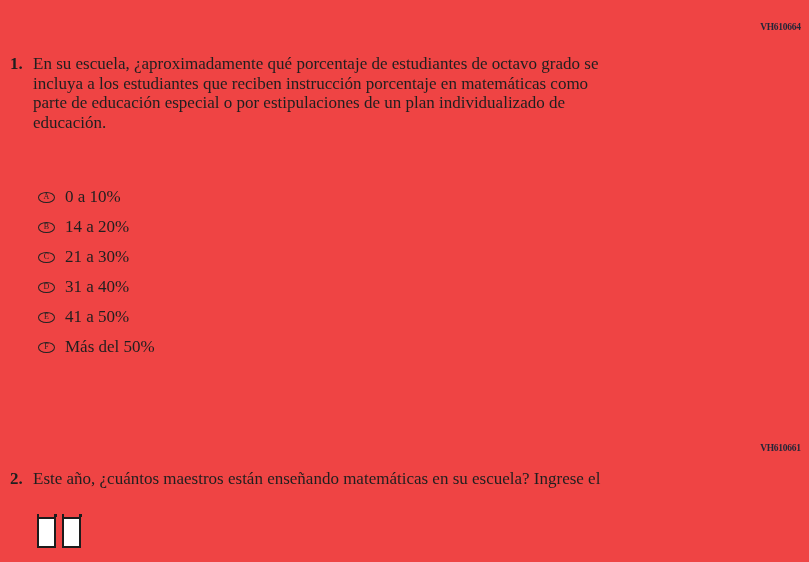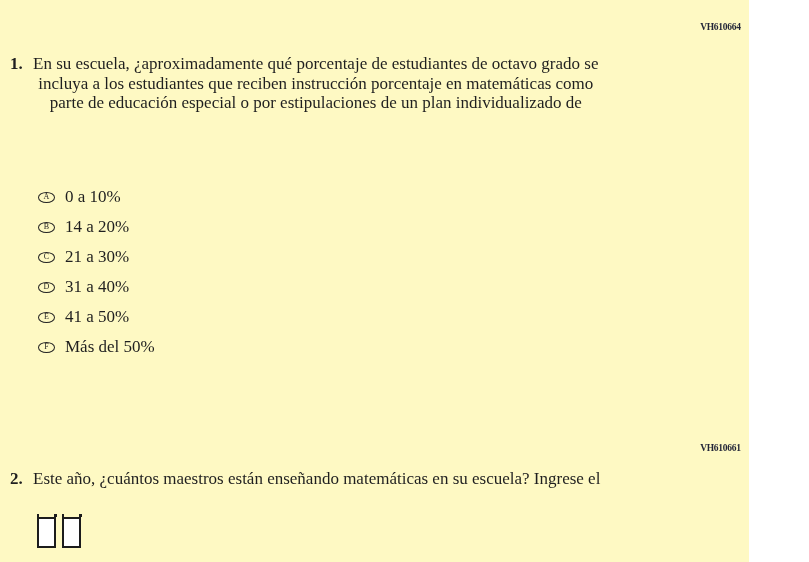--- a/index.html
+++ b/index.html
@@ -1,21 +1,21 @@
 <!DOCTYPE html>
 <html><head>
 <meta charset="utf-8">
 <style>
   * { margin: 0; padding: 0; box-sizing: content-box; }
   html, body { background: #ffffff; }
   .page {
     position: relative;
-    width: 749px;
+    width: 809px;
     height: 562px;
-    background: #fef9c3;
+    background: #ef4444;
     font-family: "Liberation Serif", serif;
     color: #1f1f1f;
     overflow: hidden;
   }
   .code {
     position: absolute;
     right: 8px;
     font-family: "Liberation Serif", serif;
     font-size: 10px;
     font-weight: bold;
@@ -34,21 +34,21 @@
     line-height: 19.7px;
   }
   .q1 { top: 54px; }
   .q2 { top: 469px; }
   .qnum {
     font-weight: bold;
     width: 23px;
     flex-shrink: 0;
   }
   .qtext { max-width: 710px; }
-  .qline { display: block; text-align: center; }
+  .qline { display: block; }
   .qline b { font-weight: bold; }
   .options {
     position: absolute;
     left: 38px;
     top: 182px;
   }
   .option {
     height: 30px;
     display: flex;
     align-items: center;
@@ -105,20 +105,21 @@
 <div class="page">
 
   <div class="code code-1">VH610664</div>
 
   <div class="question q1">
     <span class="qnum">1.</span>
     <div class="qtext">
       <span class="qline">En su escuela, ¿aproximadamente qué porcentaje de estudiantes de octavo grado se</span>
       <span class="qline">incluya a los estudiantes que reciben instrucción porcentaje en matemáticas como</span>
       <span class="qline">parte de educación especial o por estipulaciones de un plan individualizado de</span>
+      <span class="qline">educación.</span>
     </div>
   </div>
 
   <div class="options">
     <div class="option">
       <span class="bubble">
           <span class="bletter">A</span>
         </span>
       <span class="olabel">0 a 10%</span>
     </div>

